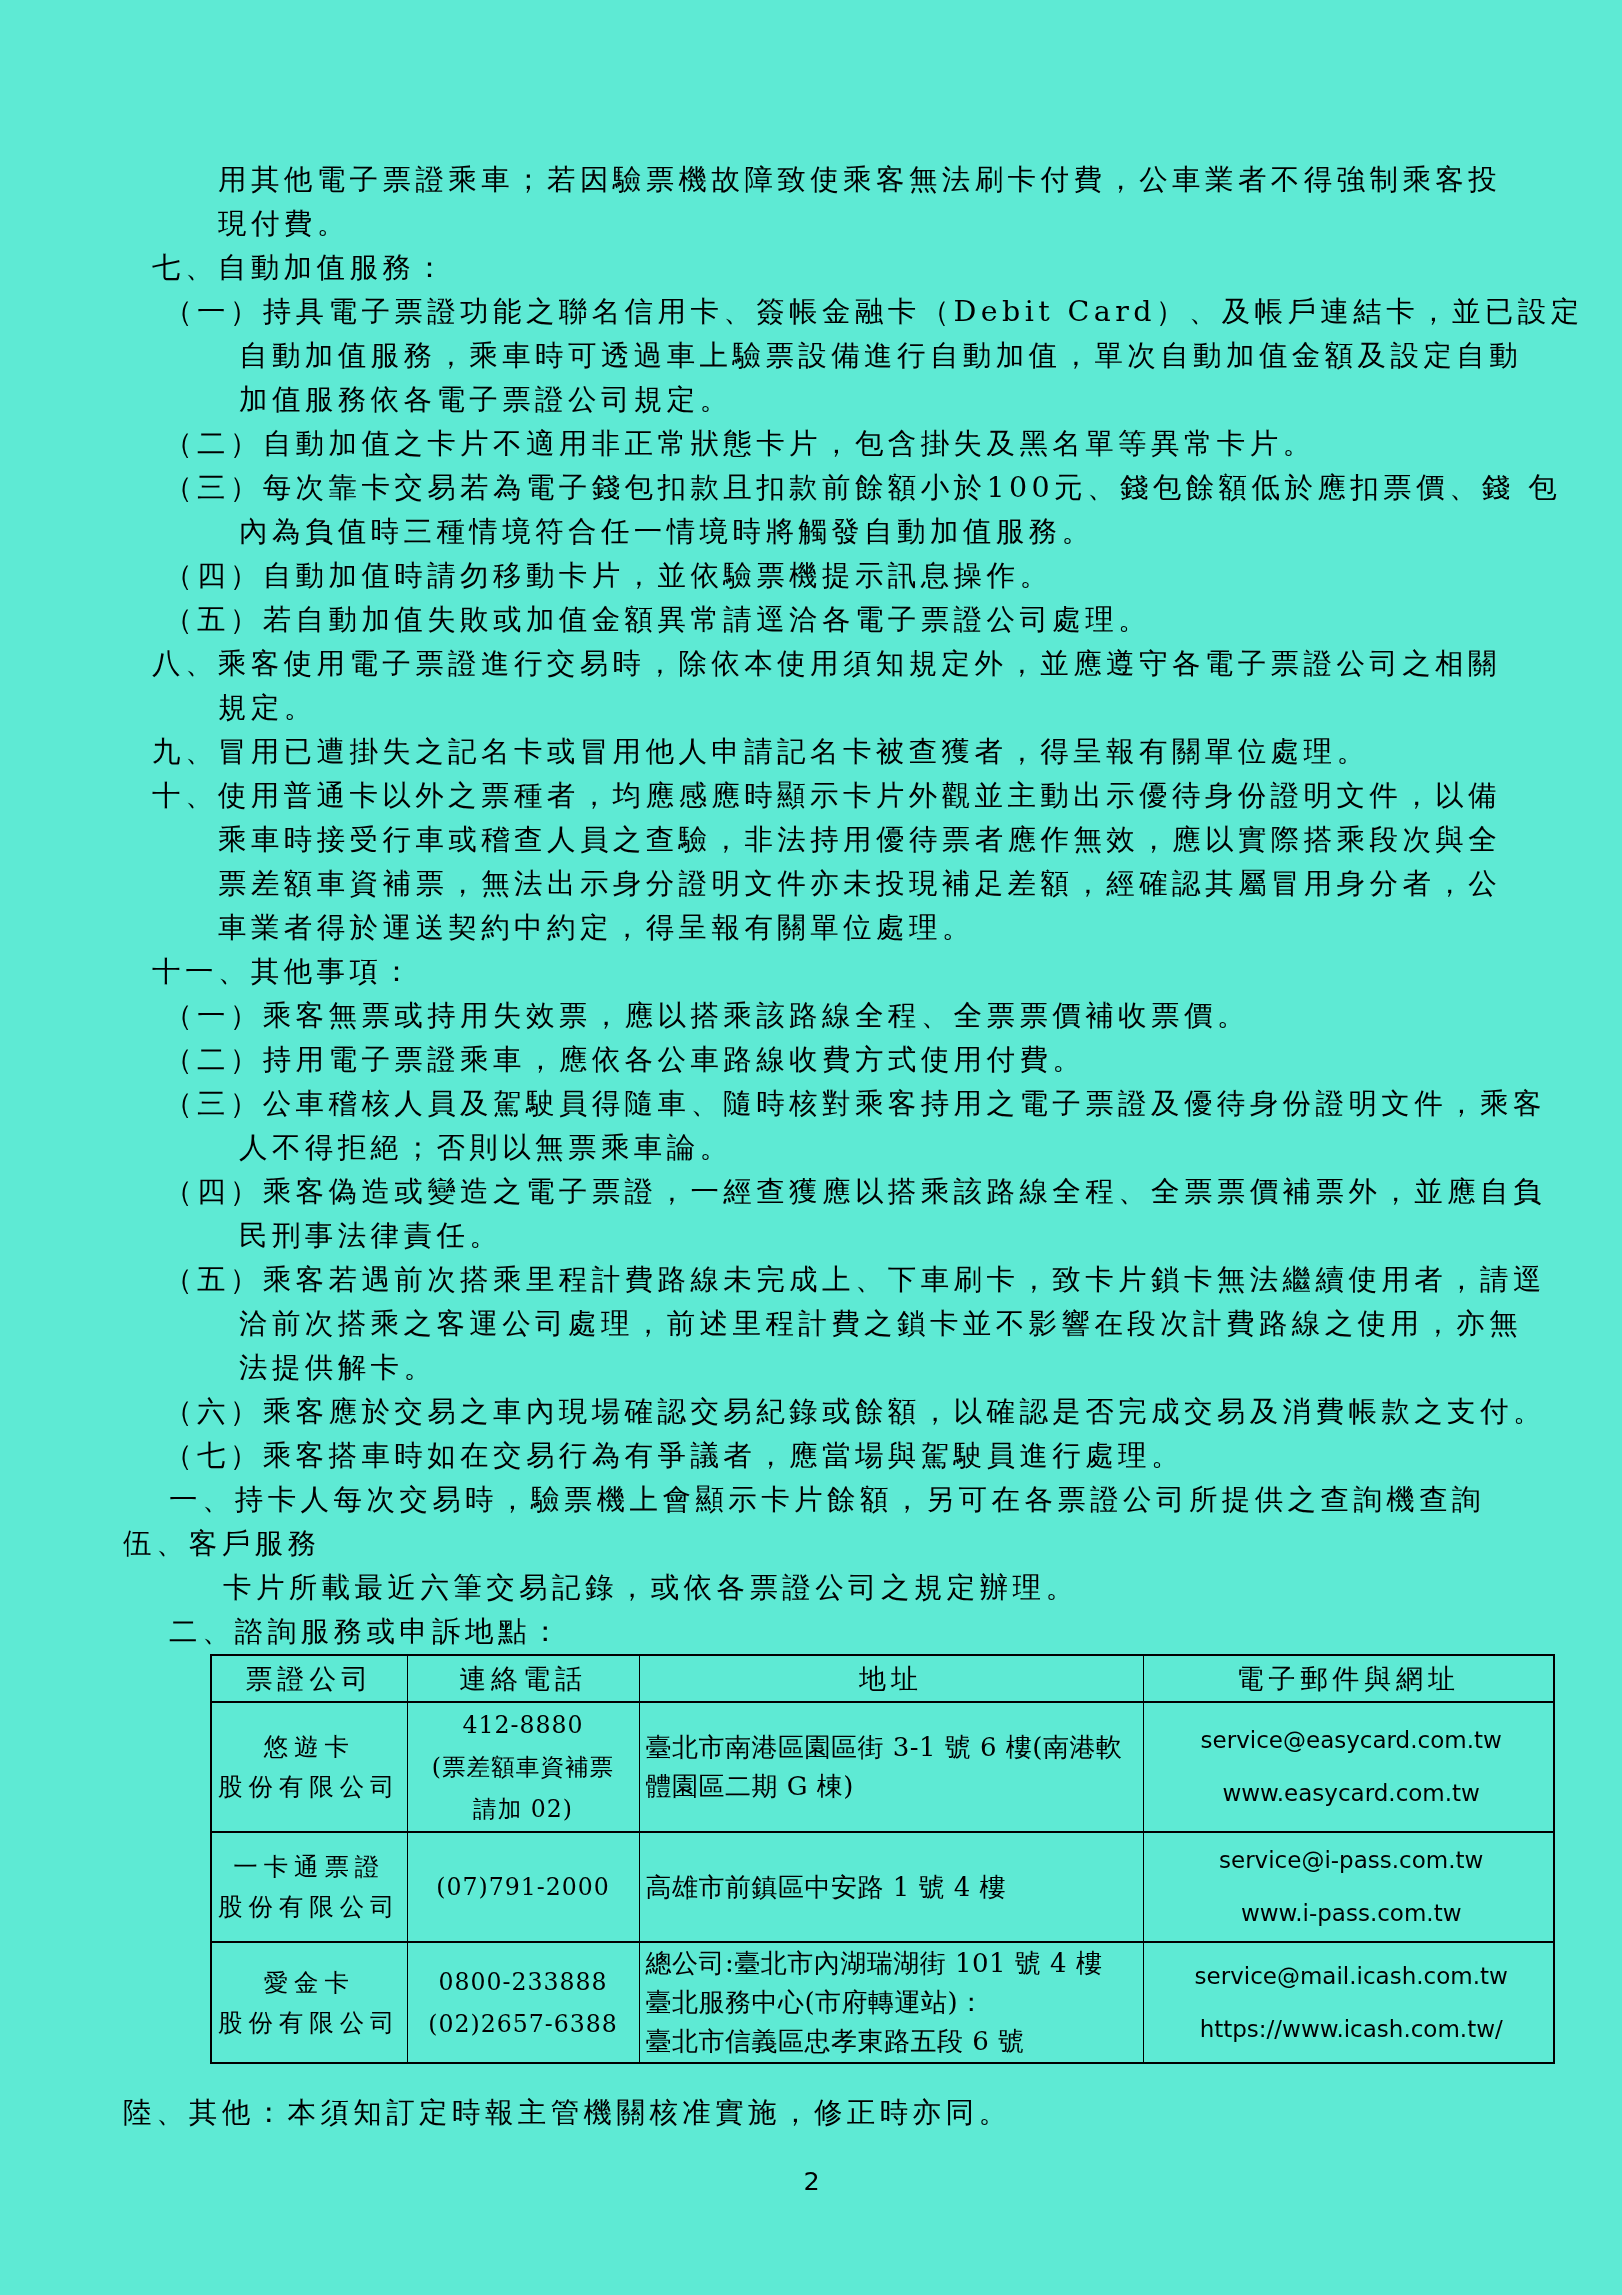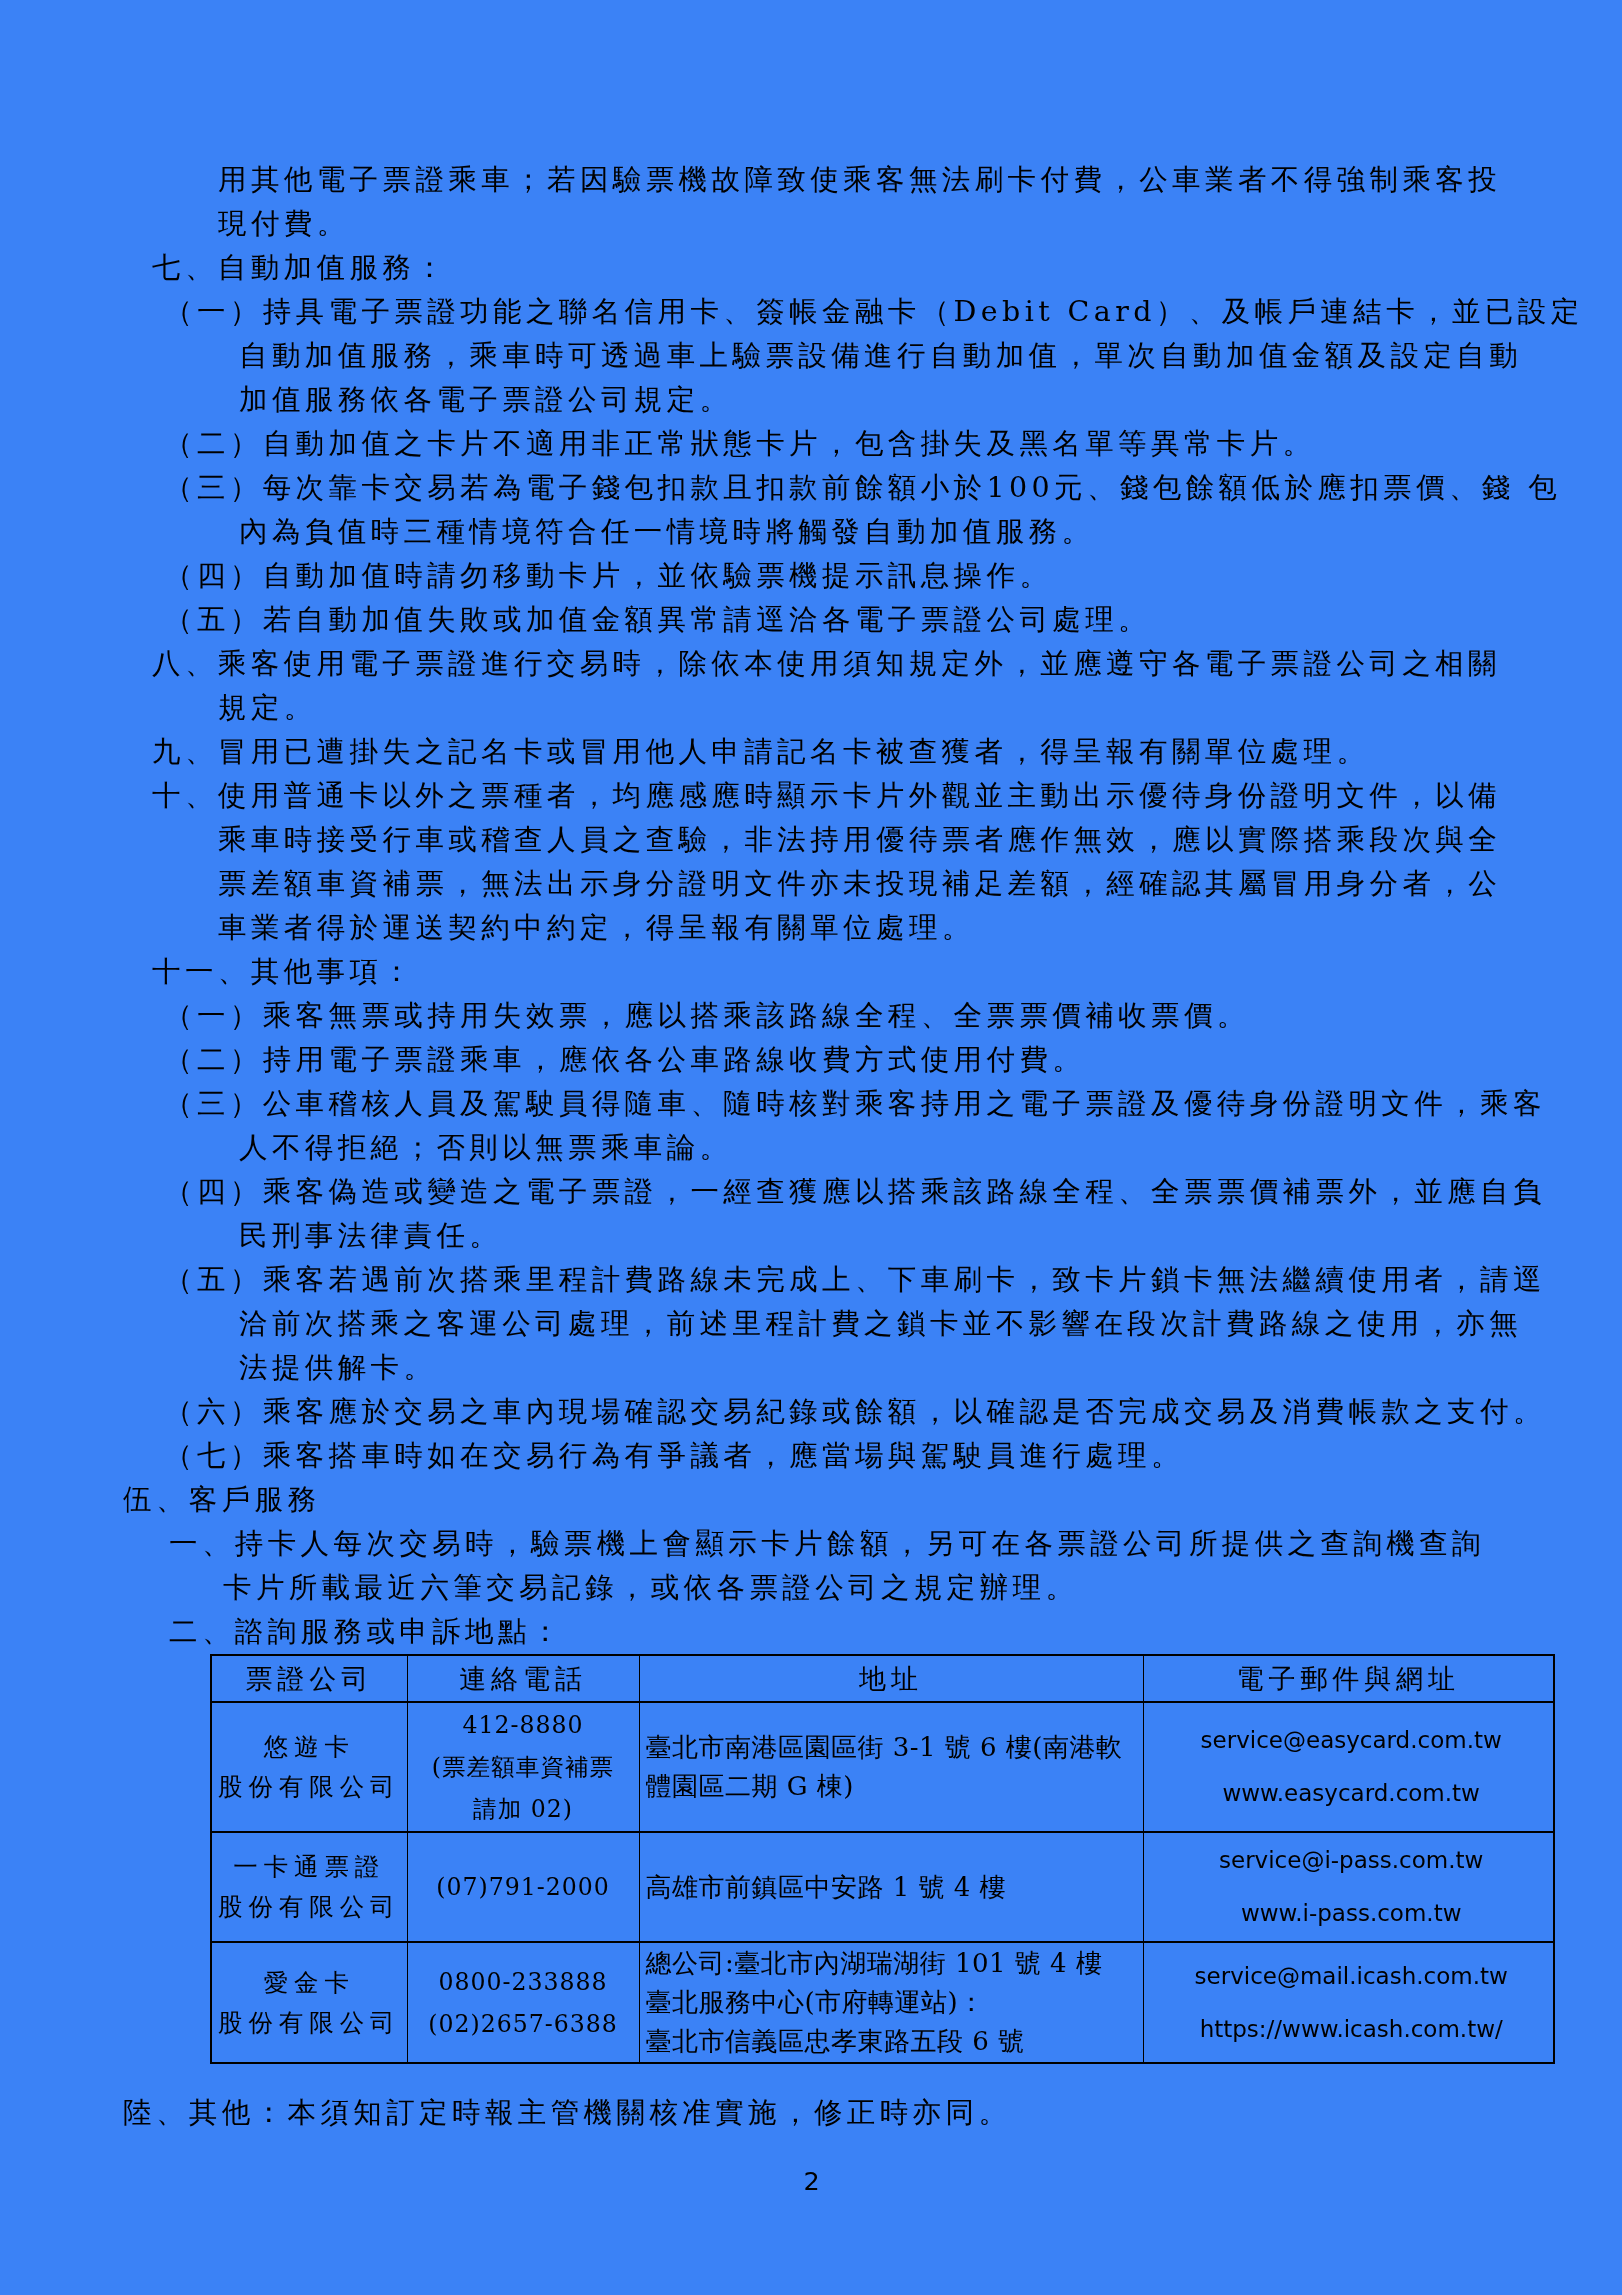--- a/index.html
+++ b/index.html
@@ -1,19 +1,19 @@
 <!DOCTYPE html>
 <html style="font-size:7.9px"><head>
 <meta charset="utf-8">
 <style>
   html,body{margin:0;padding:0;background:#888;}
   .page{
     position:relative;
     width:1623px;height:2295px;
-    background:#3b82f6;
+    background:#5eead4;
     color:#000;
     font-family:"DejaVu Serif","Liberation Serif",serif;
     overflow:hidden;
   }
   .body-text{padding-top:158px;}
   .ln{
     height:44px;line-height:44px;
     font-size:28.5px;
     letter-spacing:4.4px;
     white-space:nowrap;
@@ -105,22 +105,22 @@
     <div class="ln ic">（二）持用電子票證乘車，應依各公車路線收費方式使用付費。</div>
     <div class="ln ic">（三）公車稽核人員及駕駛員得隨車、隨時核對乘客持用之電子票證及優待身份證明文件，乘客</div>
     <div class="ln cc">人不得拒絕；否則以無票乘車論。</div>
     <div class="ln ic">（四）乘客偽造或變造之電子票證，一經查獲應以搭乘該路線全程、全票票價補票外，並應自負</div>
     <div class="ln cc">民刑事法律責任。</div>
     <div class="ln ic">（五）乘客若遇前次搭乘里程計費路線未完成上、下車刷卡，致卡片鎖卡無法繼續使用者，請逕</div>
     <div class="ln cc">洽前次搭乘之客運公司處理，前述里程計費之鎖卡並不影響在段次計費路線之使用，亦無</div>
     <div class="ln cc">法提供解卡。</div>
     <div class="ln ic">（六）乘客應於交易之車內現場確認交易紀錄或餘額，以確認是否完成交易及消費帳款之支付。</div>
     <div class="ln ic">（七）乘客搭車時如在交易行為有爭議者，應當場與駕駛員進行處理。</div>
+    <div class="ln ib2">一、持卡人每次交易時，驗票機上會顯示卡片餘額，另可在各票證公司所提供之查詢機查詢</div>
     <div class="ln ia">伍、客戶服務</div>
-    <div class="ln ib2">一、持卡人每次交易時，驗票機上會顯示卡片餘額，另可在各票證公司所提供之查詢機查詢</div>
     <div class="ln cb2">卡片所載最近六筆交易記錄，或依各票證公司之規定辦理。</div>
     <div class="ln ib2">二、諮詢服務或申訴地點：</div>
   </div>
 
   <table class="contact">
     <colgroup>
         <col class="c1">
         <col class="c2">
         <col class="c3">
         <col class="c4">

